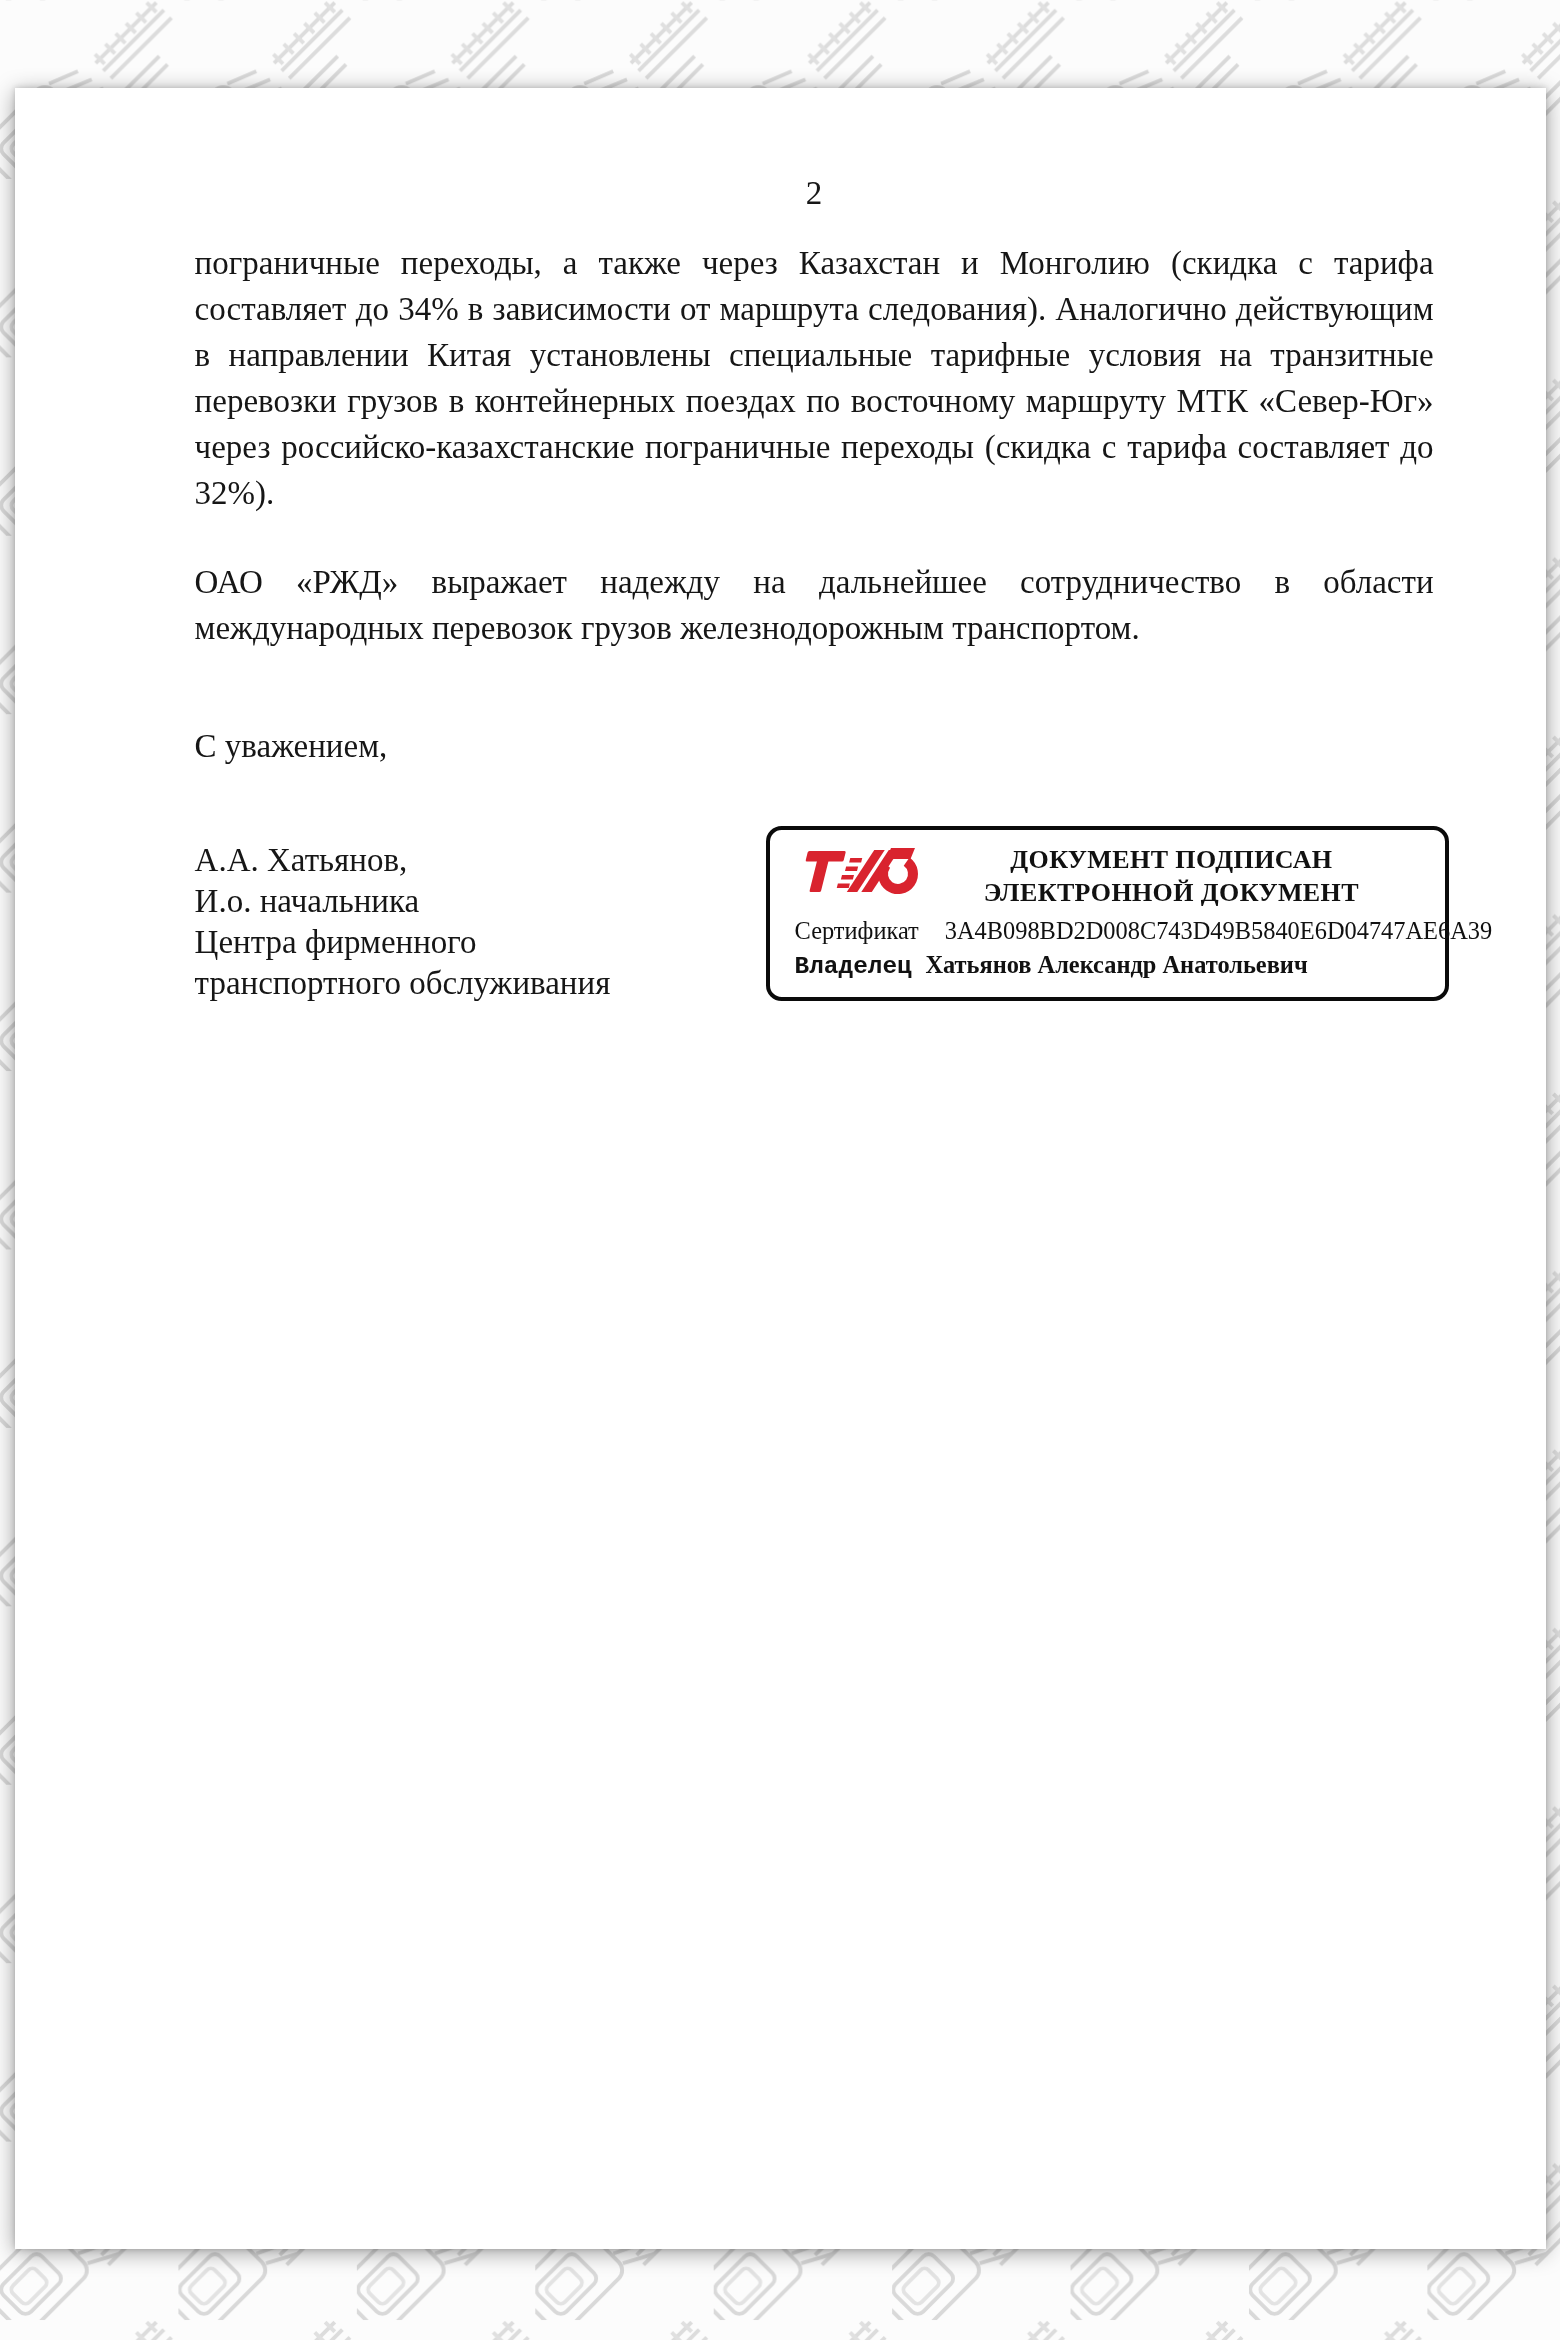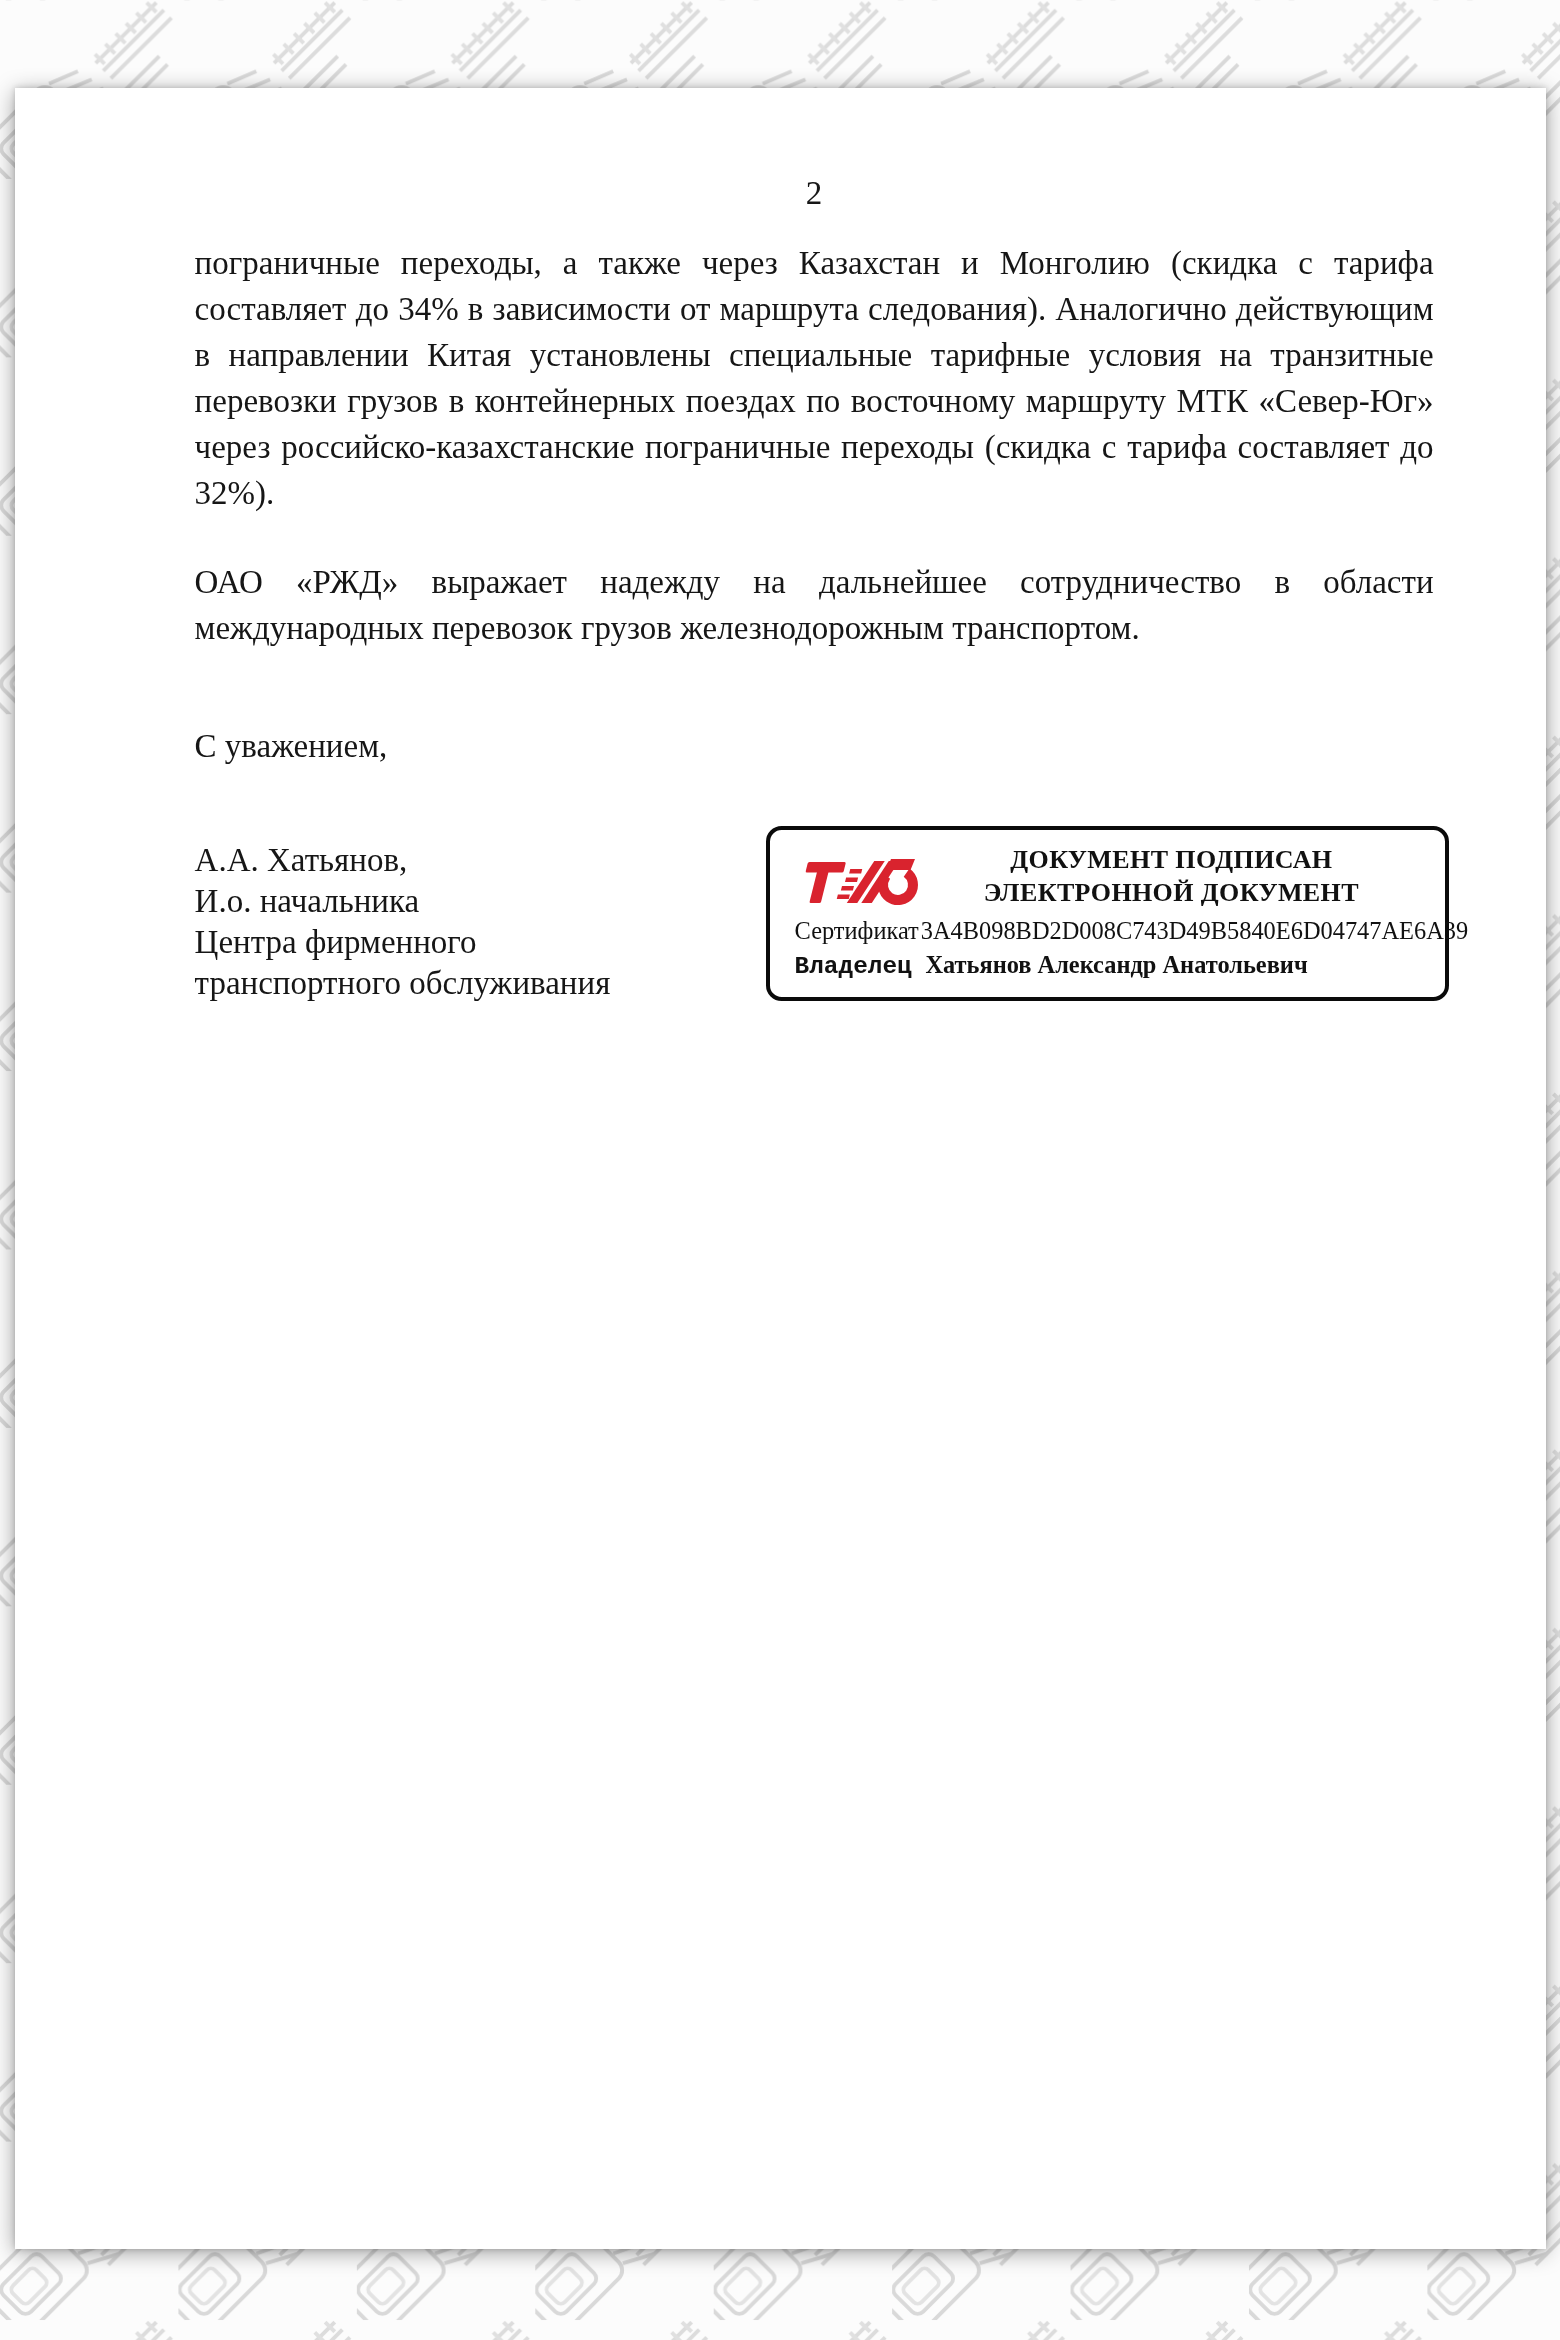--- a/index.html
+++ b/index.html
@@ -64,21 +64,21 @@
     left: 571px; top: -13.7px;
     width: 683px;
     box-sizing: border-box;
     border: 4.9px solid #0a0a0a;
     border-radius: 15.6px;
     padding: 12.7px 21.5px 12.7px 25px;
     background: #ffffff;
   }
   .stamp-head {
     display: flex;
-    align-items: flex-end;
+    align-items: flex-start;
     font-family: Liberation Serif, serif;
   }
   .rzd-logo {
     width: 125px;
     height: 55px;
     flex: 0 0 auto;
   }
   .stamp-title {
     flex: 1;
     text-align: center;
@@ -88,21 +88,21 @@
     letter-spacing: 0.4px;
     color: #111;
   }
   .stamp-lines { margin-top: 4.9px; }
   .stamp-line {
     font-size: 24.4px;
     line-height: 34px;
     white-space: nowrap;
     color: #111;
   }
-  .stamp-line .lbl { margin-right: 2px; }
+  .stamp-line .lbl { margin-right: 26px; }
   .owner-line { font-weight: bold; }
   .owner-line .lbl { margin-right: 13.7px; font-family: Liberation Mono, monospace; }
 </style>
 </head>
 <body>
 
 <svg class="bg-layer" width="1560" height="2341" xmlns="http://www.w3.org/2000/svg" viewBox="0 0 1600 2400">
   <defs>
     <g id="train-motif" stroke="#d9d9d9" stroke-width="4" fill="none">
       <g transform="rotate(-45)">

